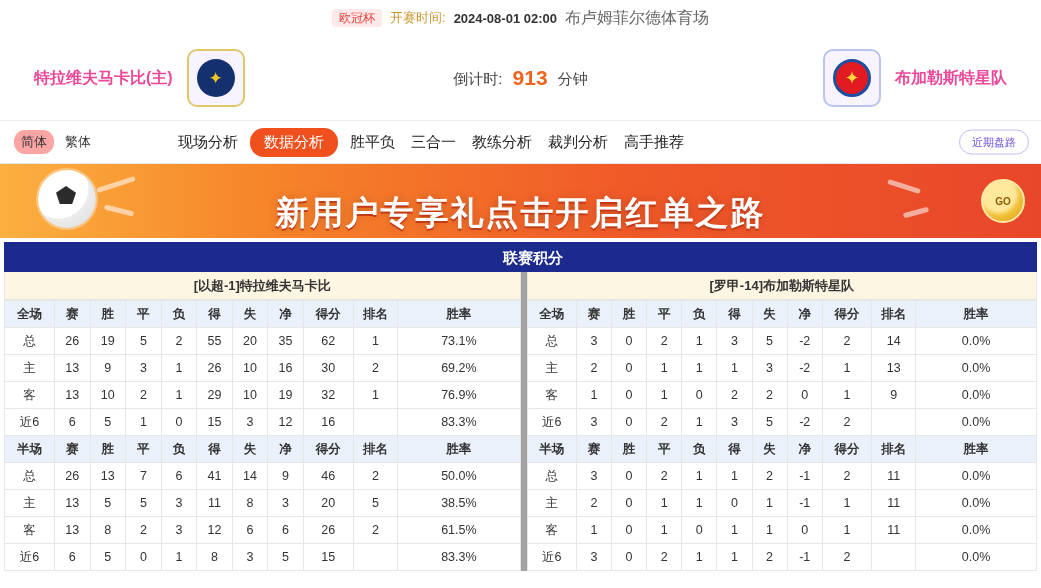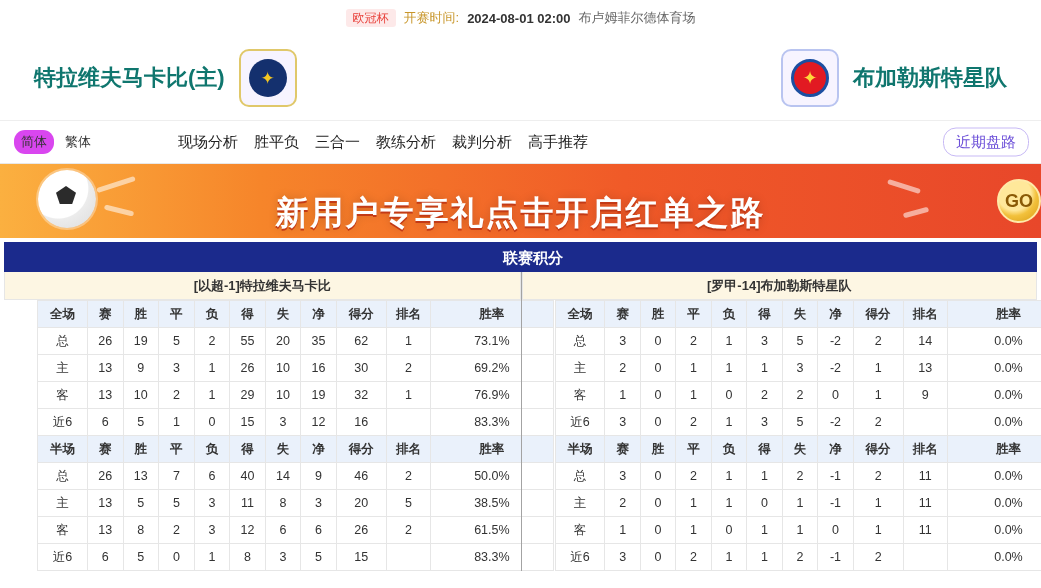--- a/index.html
+++ b/index.html
@@ -25,35 +25,35 @@
   .cup-badge {
     background: #fde9e9;
     color: #e8403a;
     font-size: 12px;
     padding: 3px 7px;
     border-radius: 3px;
     line-height: 1;
   }
   .kick-label { color: #c8962a; font-weight: normal; font-size: 13px; }
   .kick-time { color: #333; font-weight: bold; font-size: 13px; }
-  .venue { color: #666; font-size: 13px; }
+  .venue { color: #666; font-size: 16px; }
 
   
   .teams {
     height: 84px;
     display: flex;
     align-items: center;
     padding: 0 34px;
     position: relative;
   }
   .team { display: flex; align-items: center; gap: 14px; }
   .team-name {
-    font-size: 22px;
+    font-size: 16px;
     font-weight: bold;
-    color: #0f766e;
+    color: #ec4899;
     white-space: nowrap;
   }
   .logo {
     width: 58px; height: 58px;
     border-radius: 10px;
     border: 2px solid #e0c86a;
     background: #f7f4ff;
     display: flex; align-items: center; justify-content: center;
     position: relative;
   }
@@ -97,38 +97,38 @@
     display: flex;
     align-items: center;
     padding: 0 14px;
     position: relative;
   }
   .lang {
     display: flex; align-items: center; gap: 4px;
     font-size: 13px; color: #333;
   }
   .lang .opt { padding: 3px 7px; border-radius: 11px; }
-  .lang .opt.sel { background: #d946ef; }
+  .lang .opt.sel { background: #fca5a5; }
   .navitems {
     display: flex; align-items: center; gap: 8px;
     margin-left: 76px;
     font-size: 15px;
     color: #222;
   }
   .navitems .nav-item { padding: 5px 4px; white-space: nowrap; }
   .navitems .nav-item.active {
     background: #f0501e;
     color: #fff;
     border-radius: 14px;
     padding: 5px 14px;
     font-weight: normal;
   }
   .nav-right {
     position: absolute; right: 12px; top: 50%; transform: translateY(-50%);
-    font-size: 15px;
+    font-size: 11px;
     color: #6b4ed8;
     border: 1px solid #c7b9f5;
     border-radius: 13px;
     padding: 4px 12px;
   }
 
   
   .banner {
     height: 74px;
     background: linear-gradient(90deg,#fbb040 0%, #f6852a 25%, #f05a28 60%, #e8472a 100%);
@@ -159,60 +159,59 @@
     font-size: 33px;
     font-weight: bold;
     color: #ffffff;
     letter-spacing: 2px;
     text-shadow: 0 2px 0 #c33a16, 0 0 10px rgba(0,0,0,.18);
     display: flex; align-items: center; 
     z-index: 2;
     margin-top: 24px;
   }
   .banner .go {
-    position: absolute; right: 0; top: 50%; transform: translateY(-50%);
+    position: absolute; right: 16px; top: 50%; transform: translateY(-50%);
     width: 44px; height: 44px; border-radius: 50%;
     background: radial-gradient(circle at 38% 32%, #ffe89a 0 45%, #f2c13c 60%, #d79a12 100%);
-    color: #8a5a06; font-size: 18px; font-weight: bold;
+    color: #8a5a06; font-size: 10px; font-weight: bold;
     display: flex; align-items: center; justify-content: center;
     border: 2px solid #ffe9a8;
   }
 
   
   .section { padding: 4px 4px 0 4px; }
   .section-title {
     background: #1b2a8c;
     color: #fff;
     text-align: center;
     font-size: 15px;
     font-weight: bold;
     height: 30px;
     line-height: 30px;
     border: 1px solid #1b2a8c;
     padding-left: 25px;
   }
   .split { display: flex; width: 100%; }
   .half { width: 50%; }
-  .half + .half { border-left: 1px solid #a3a3a3; }
+  .half + .half { border-left: 6px solid #a3a3a3; }
   .half-title {
     background: #fdf6e3;
     text-align: center;
     font-size: 13px;
     font-weight: bold;
     color: #333;
     height: 28px; line-height: 28px;
     border: 1px solid #e6e6e6;
     border-top: none;
   }
   table.stats {
     width: 100%;
     border-collapse: collapse;
     font-size: 12.5px;
     table-layout: fixed;
-    margin-left: 33px;
   }
   table.stats th, table.stats td {
     border: 1px solid #e6e6e6;
     height: 27px;
     text-align: center;
     color: #333;
     padding: 0 2px;
     white-space: nowrap;
     overflow: hidden;
   }
@@ -246,38 +245,44 @@
   <div class="teams">
     <div class="team">
       <span class="team-name">特拉维夫马卡比(主)</span>
       <span class="logo">
         <span class="crest">
             <span class="star">✦</span>
           </span>
       </span>
     </div>
 
+    <div class="countdown">
+      <span class="cd-label">倒计时:</span>
+      <span class="cd-num">913</span>
+      <span class="cd-unit">分钟</span>
+    </div>
 
     <div class="team" style="margin-left:auto;">
       <span class="logo right">
         <span class="crest2">
             <span class="star">✦</span>
           </span>
       </span>
       <span class="team-name">布加勒斯特星队</span>
     </div>
   </div>
 
   <div class="navbar">
     <div class="lang">
       <span class="opt sel">简体</span>
       <span class="opt">繁体</span>
     </div>
     <div class="navitems">
       <span class="nav-item">现场分析</span>
+      <span class="nav-item active">数据分析</span>
       <span class="nav-item">胜平负</span>
       <span class="nav-item">三合一</span>
       <span class="nav-item">教练分析</span>
       <span class="nav-item">裁判分析</span>
       <span class="nav-item">高手推荐</span>
     </div>
     <span class="nav-right">近期盘路</span>
   </div>
 
   <div class="banner">
@@ -392,21 +397,21 @@
               <th>得分</th>
               <th>排名</th>
               <th>胜率</th>
             </tr>
             <tr>
               <td class="row-head">总</td>
               <td>26</td>
               <td>13</td>
               <td>7</td>
               <td>6</td>
-              <td>40</td>
+              <td>41</td>
               <td>14</td>
               <td>9</td>
               <td>46</td>
               <td>2</td>
               <td>50.0%</td>
             </tr>
             <tr>
               <td class="row-head home">主</td>
               <td>13</td>
               <td>5</td>

